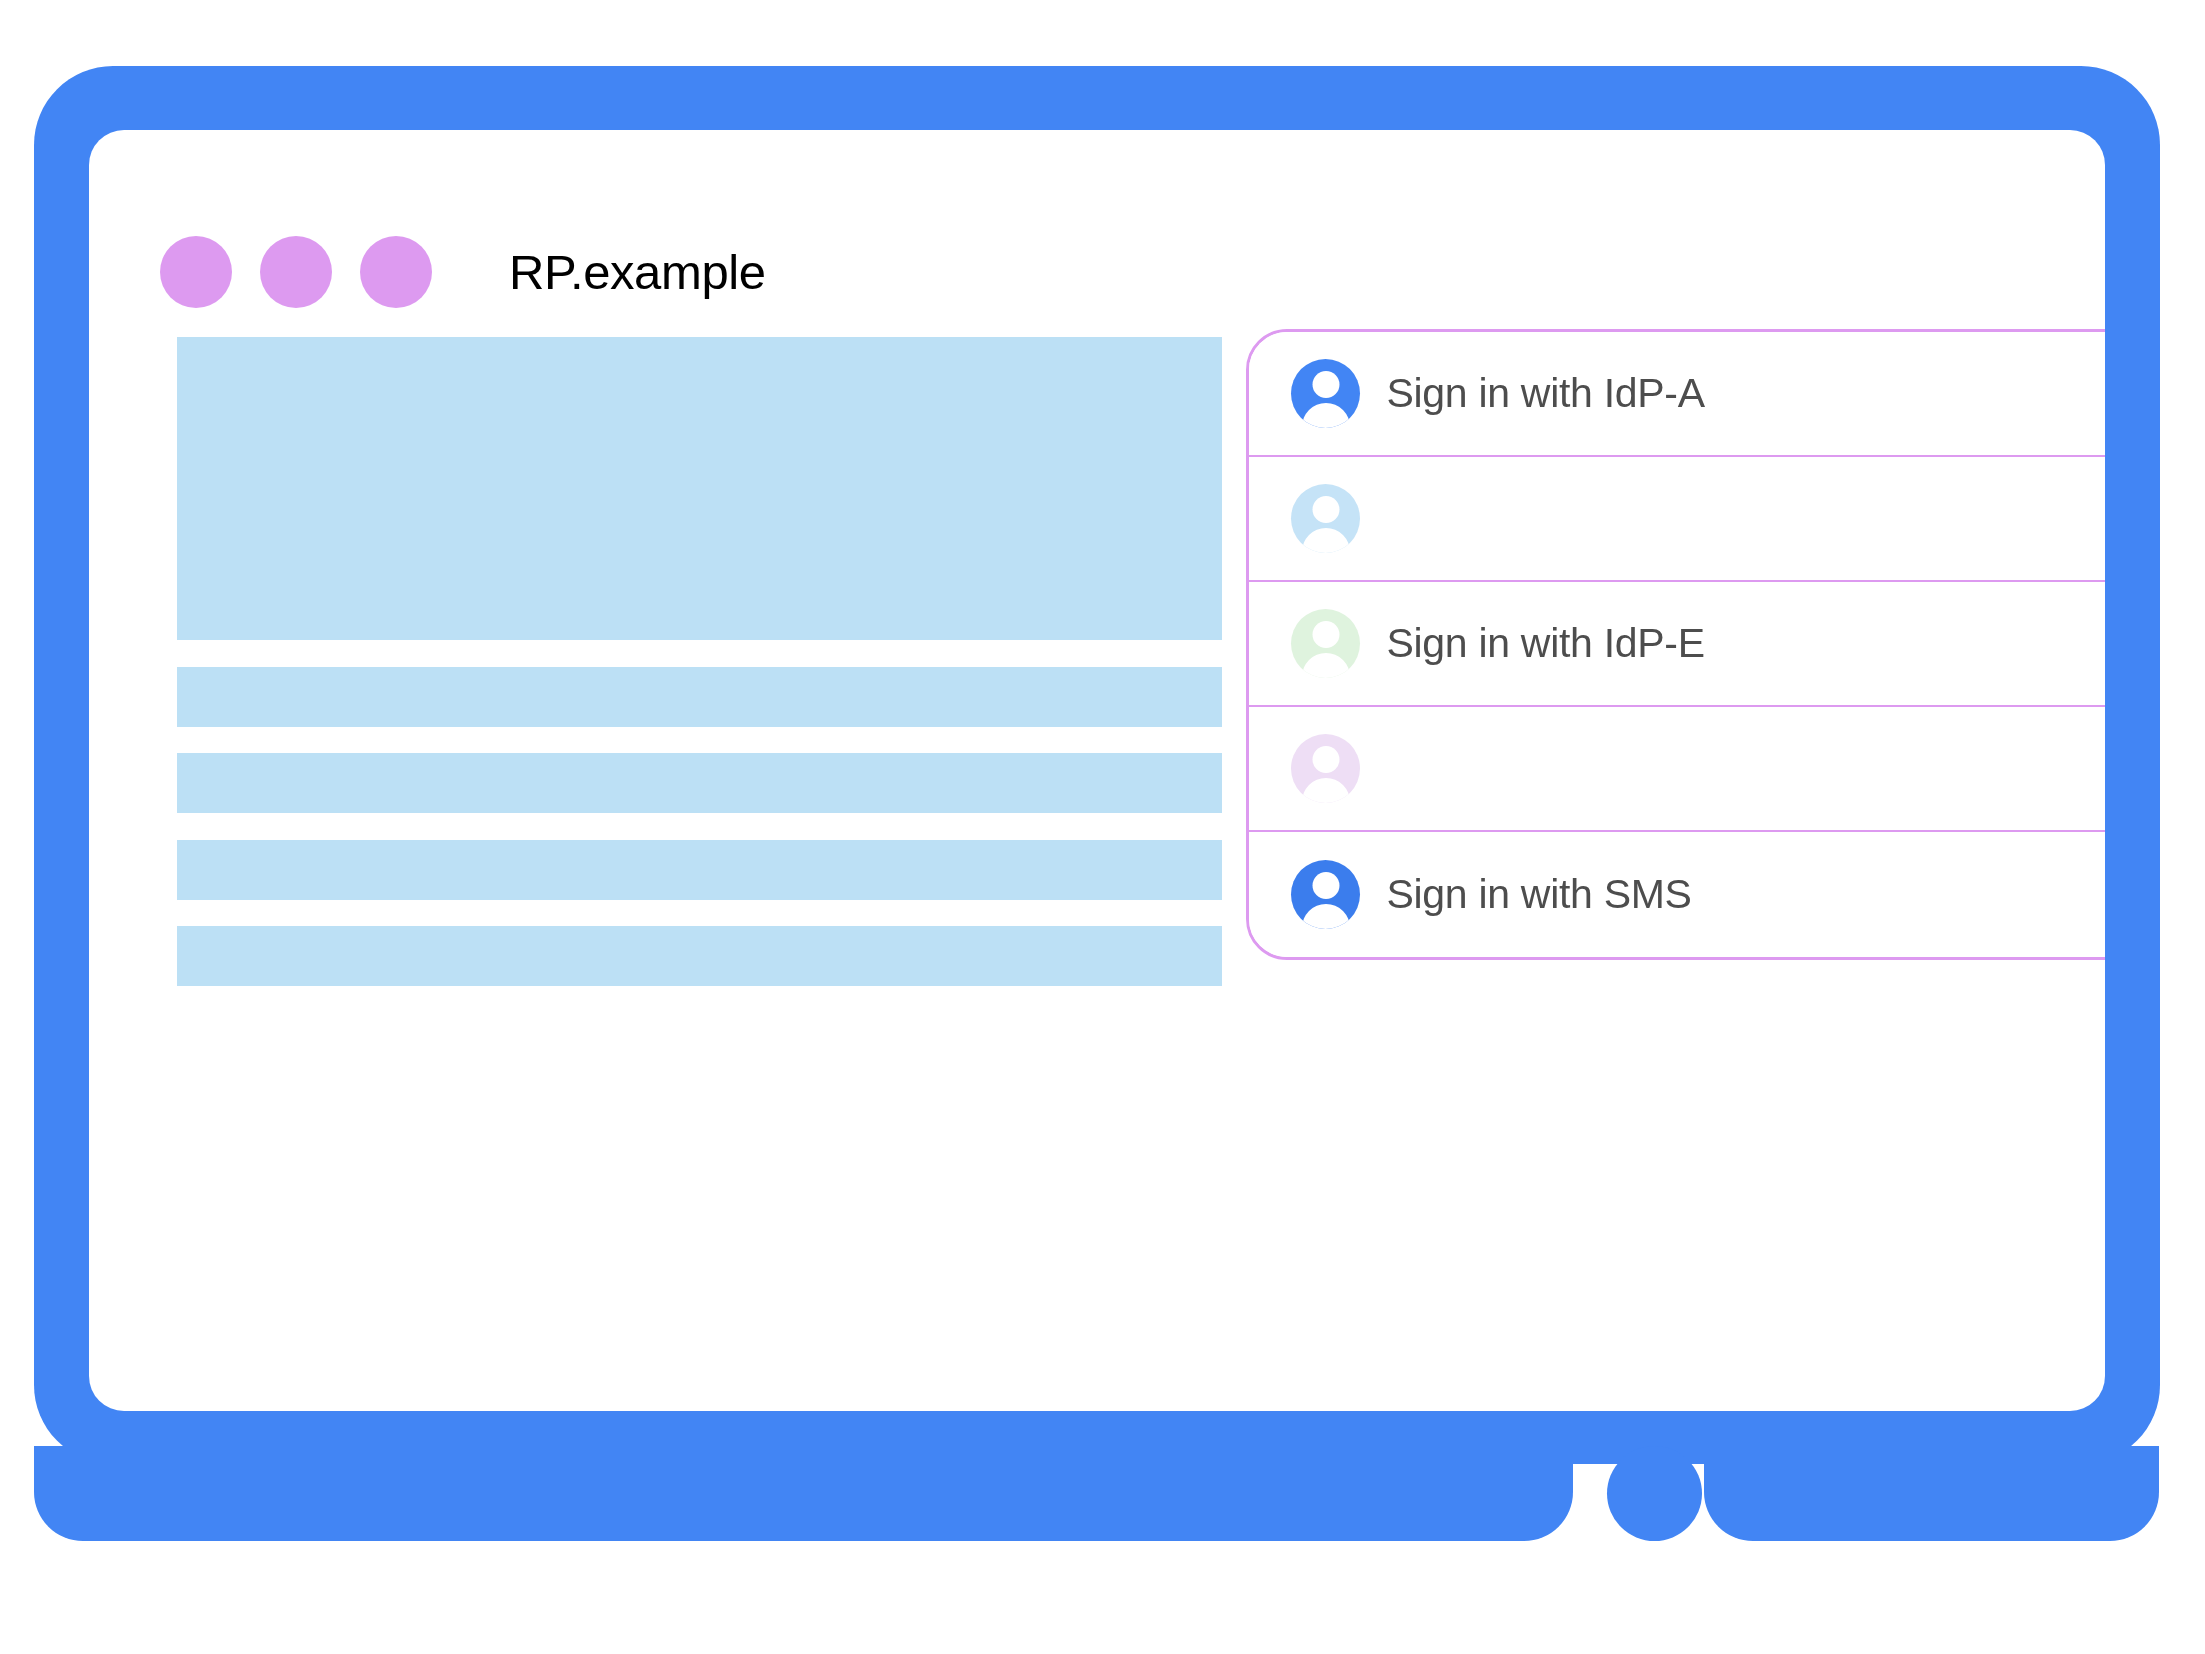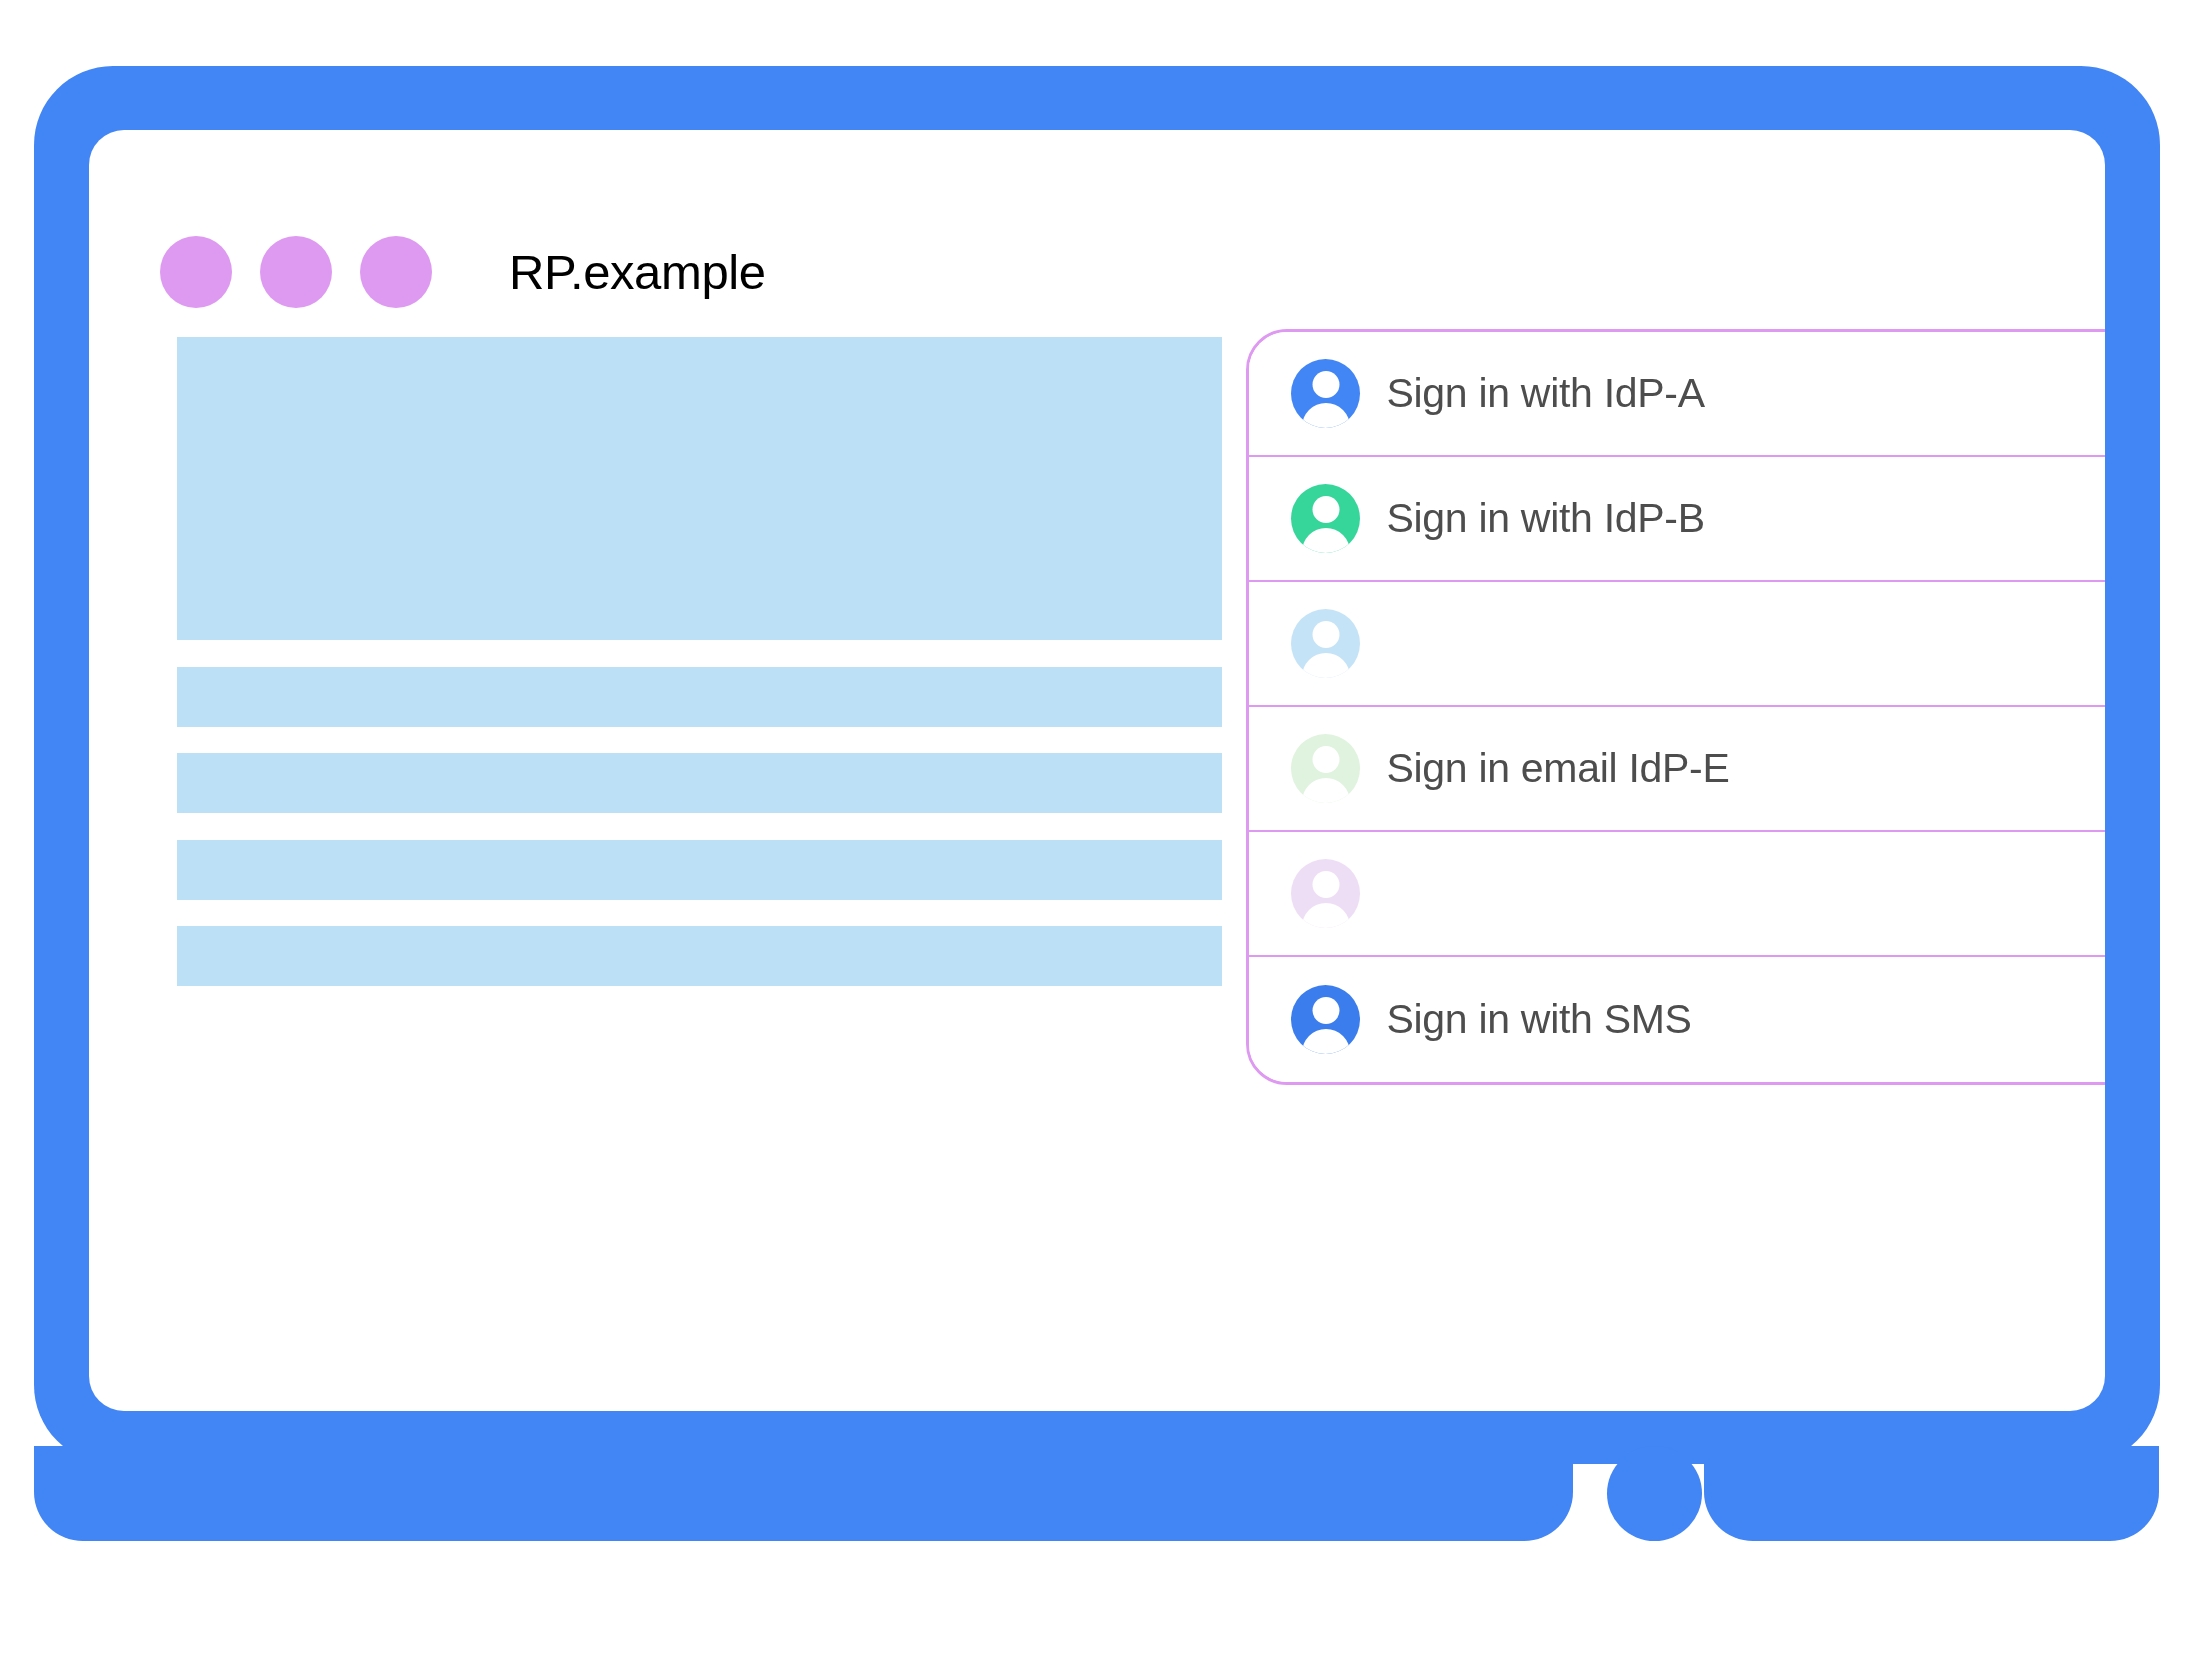--- a/index.html
+++ b/index.html
@@ -196,42 +196,35 @@
       <div class="signin-panel">
 
         <div class="signin-row">
           <span class="avatar" style="background:#4285F4">
             <span class="head"></span>
               <span class="body"></span>
           </span>
           <span class="signin-label">Sign in with IdP-A</span>
         </div>
 
-        <div class="signin-row">
-          <span class="avatar" style="background:#36D69B">
-            <span class="head"></span>
-              <span class="body"></span>
-          </span>
-          <span class="signin-label">Sign in with IdP-B</span>
-        </div>
 
 
         <div class="signin-row">
           <span class="avatar" style="background:#C5E3F7">
             <span class="head"></span>
               <span class="body"></span>
           </span>
         </div>
 
         <div class="signin-row">
           <span class="avatar" style="background:#DFF3DE">
             <span class="head"></span>
               <span class="body"></span>
           </span>
-          <span class="signin-label">Sign in email IdP-E</span>
+          <span class="signin-label">Sign in with IdP-E</span>
         </div>
 
         <div class="signin-row">
           <span class="avatar" style="background:#EEDEF5">
             <span class="head"></span>
               <span class="body"></span>
           </span>
         </div>
 
         <div class="signin-row">

